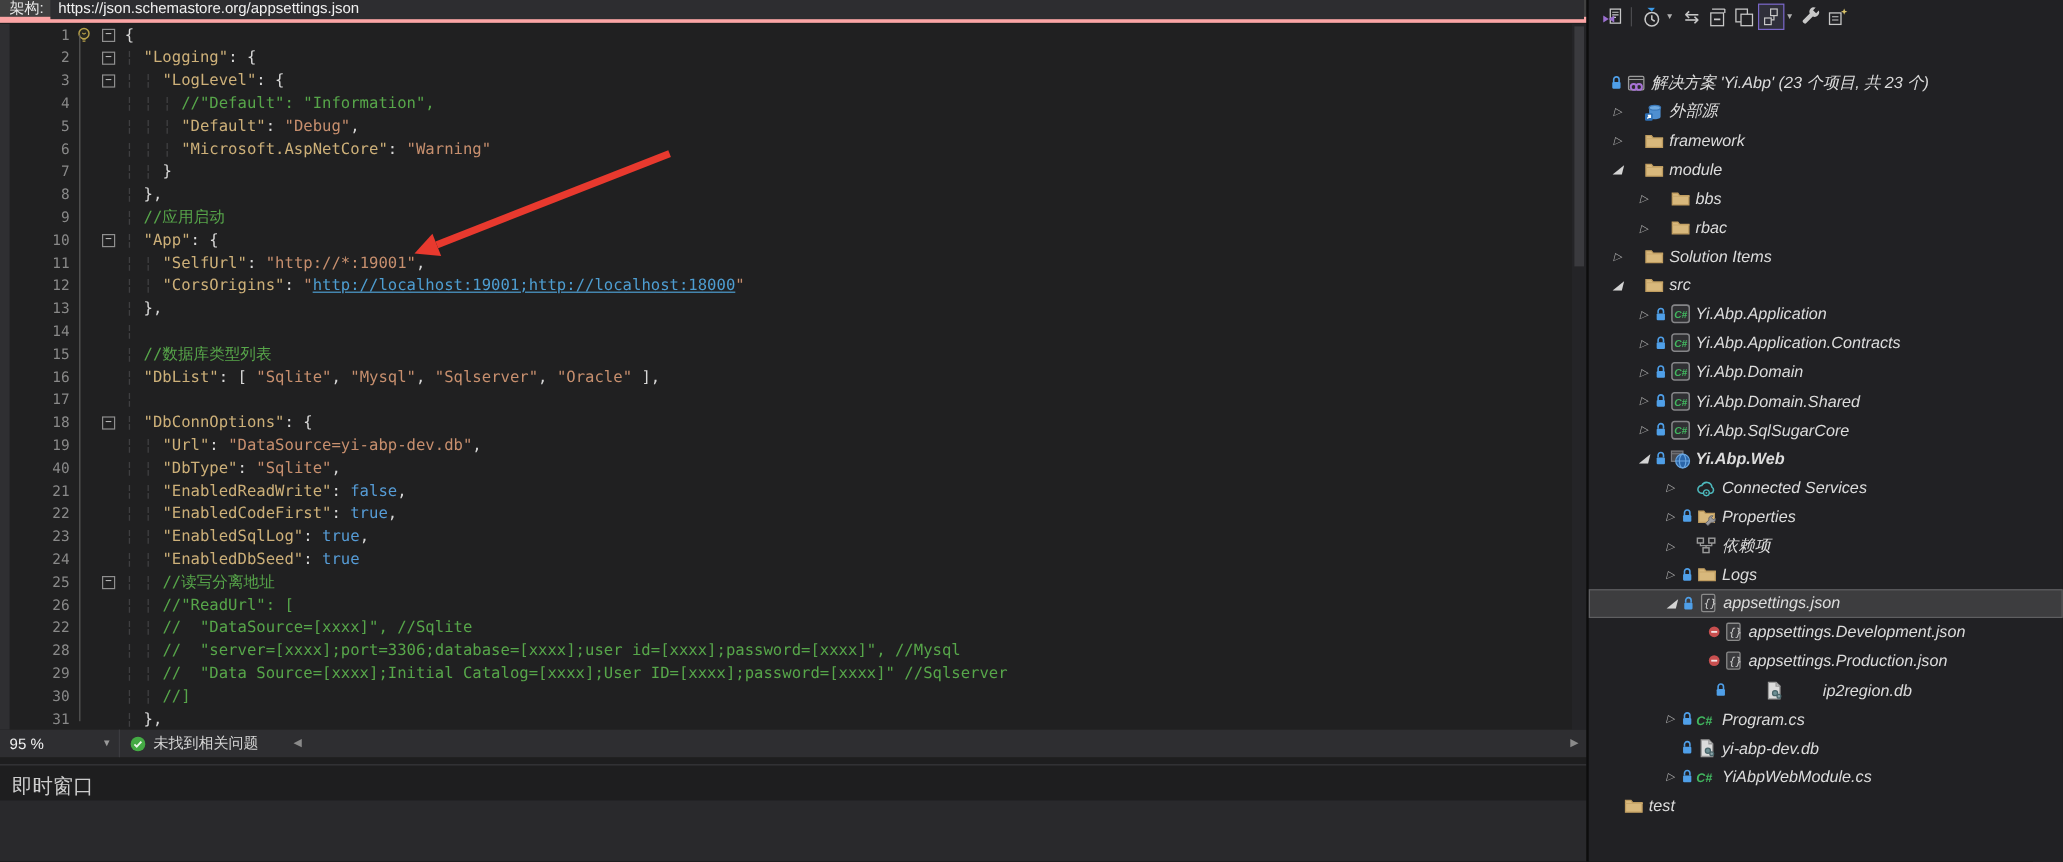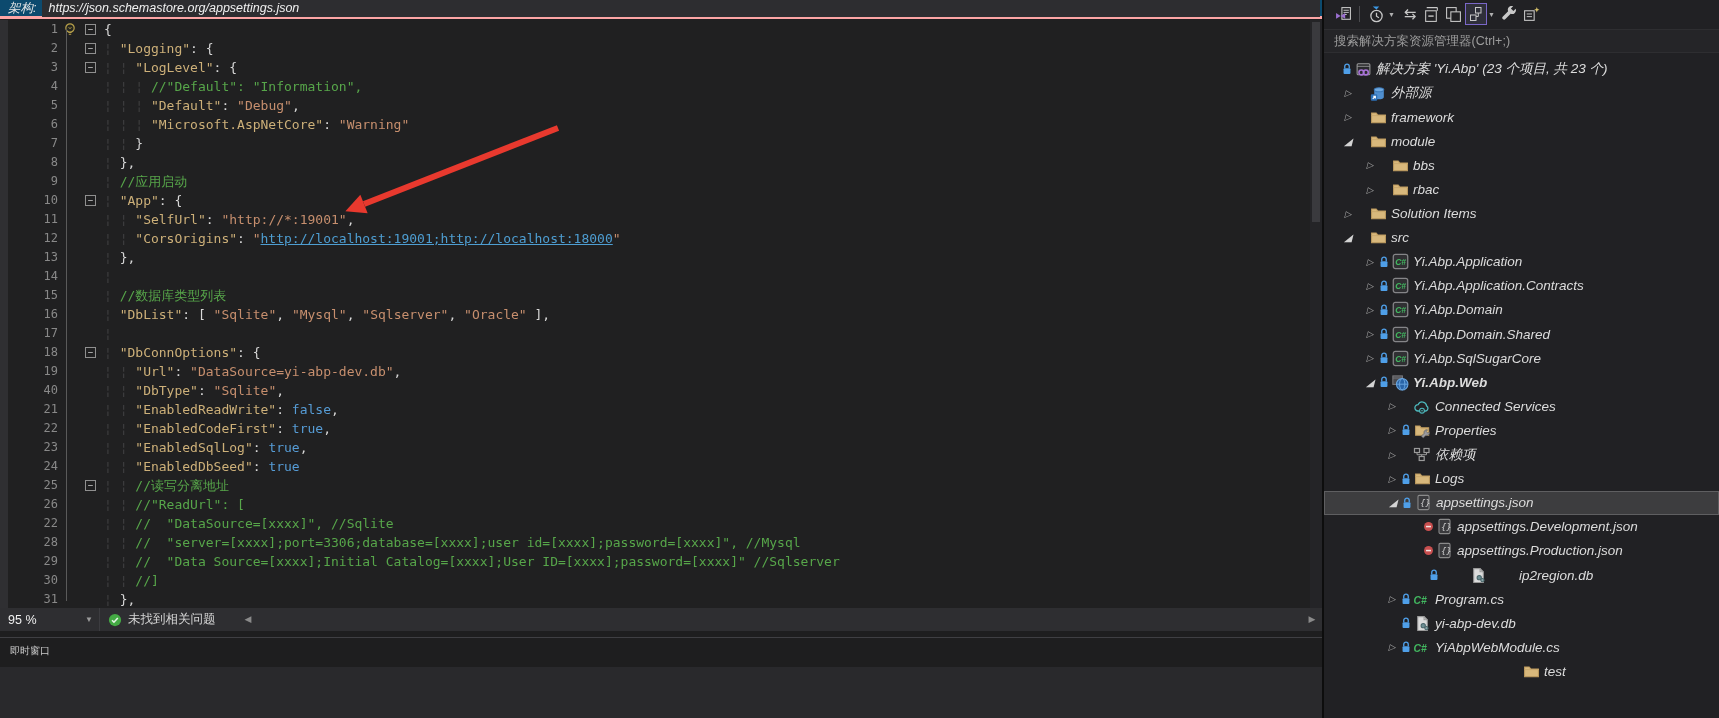--- a/index.html
+++ b/index.html
@@ -4,21 +4,21 @@
 <style>
   * { margin:0; padding:0; box-sizing:border-box; }
   html,body { width:1719px; height:718px; overflow:hidden; background:#1a1a1a;
               font-family:"Liberation Sans", sans-serif; }
   #root { position:relative; width:1719px; height:718px; background:#1e1e1f; }
 
   
   #editor-pane { position:absolute; left:0; top:0; width:1322px; height:718px; }
 
   #schema-bar { position:absolute; left:0; top:0; width:1322px; height:19px;
-                background:#0c4a6e; display:flex; align-items:center; border-bottom:3px solid #fca5a5;font-style:italic; }
+                background:#404040; display:flex; align-items:center; border-bottom:5px solid #fca5a5; }
   #schema-bar .lbl { color:#e8e8e8; font-size:12.5px; padding:0 6px 0 8px; }
   #schema-combo { flex:1; height:17px; background:#2d2d30; color:#f0f0f0; font-size:12.5px;
                   line-height:17px; padding-left:6px; margin-right:2px; }
 
   #editor-area { position:absolute; left:0; top:20px; width:1322px; height:588px; background:#202021; }
   #margin-strip { position:absolute; left:0; top:0; width:8px; height:588px; background:#2f2f32; }
   #vscroll { position:absolute; right:0; top:0; width:12px; height:588px; background:#242427; }
   #vscroll .thumb { position:absolute; left:2px; top:2px; width:8px; height:200px; background:#3a3a3e; }
 
   #code-lines { position:absolute; left:8px; top:0; width:1300px; }
@@ -47,21 +47,21 @@
                 font-size:12.5px; padding-left:8px; border-right:1px solid #3c3c40; }
   #zoom-combo .caret { margin-left:auto; margin-right:6px; color:#9a9a9a; font-size:8px; }
   #health { display:flex; align-items:center; margin-left:8px; }
   #health .msg { color:#d6d6d6; font-size:12.5px; margin-left:6px; }
   #hscroll { position:absolute; left:240px; right:0; top:0; height:23px; }
   #hscroll .arr { position:absolute; top:0; width:16px; height:23px; color:#8a8a8a; font-size:9px;
                   line-height:23px; text-align:center; }
 
   #imm-sep { position:absolute; left:0; top:637px; width:1322px; height:1px; background:#3f3f43; }
   #immediate { position:absolute; left:0; top:638px; width:1322px; height:80px; background:#1e1e1f; }
-  #immediate .title { color:#cccccc; font-size:10px; padding:6px 0 0 10px; height:28px; }
+  #immediate .title { color:#cccccc; font-size:17px; padding:6px 0 0 10px; height:28px; }
   #immediate .content { position:absolute; left:0; top:29px; width:1322px; height:51px; background:#29292c; }
 
   
   #panel-border { position:absolute; left:1322px; top:0; width:2px; height:718px; background:#0d0d0d; }
   #solution-explorer { position:absolute; left:1324px; top:0; width:395px; height:718px; background:#212124; }
 
   #se-toolbar { position:absolute; left:0; top:0; width:395px; height:28px; display:flex;
                 align-items:center; padding-left:8px; }
   .tbtn { width:22px; height:22px; display:flex; align-items:center; justify-content:center;
           color:#c8c8c8; position:relative; }
@@ -222,21 +222,20 @@
           </svg>
         </div>
         <div class="tbtn">
           <svg width="17" height="17" viewBox="0 0 16 16">
             <rect x="1.5" y="4.5" width="9" height="9" fill="none" stroke="#c8c8c8"></rect>
             <path d="M3.5 7.5h5M3.5 10h5" stroke="#c8c8c8" stroke-width="0.9"></path>
             <path d="M13 1l0.7 1.8L15.5 3.5l-1.8 0.7L13 6l-0.7-1.8L10.5 3.5l1.8-0.7z" fill="#d8c26a"></path>
           </svg>
         </div>
       </div>
-    <div id="se-search">搜索解决方案资源管理器(Ctrl+;)</div>
     <div id="se-tree">
         <div class="trow" style="padding-left: 2px;">
           <span class="exp"></span>
           <span class="aux">
             <svg width="12" height="14" viewBox="0 0 16 18">
               <path d="M5 8V5.4a3 3 0 0 1 6 0V8" fill="none" stroke="#4f9fe8" stroke-width="1.8"></path>
               <rect x="3.4" y="8" width="9.2" height="7.5" rx="1.2" fill="#4f9fe8"></rect>
             </svg>
           </span>
           <span class="ticon">
@@ -591,21 +590,21 @@
               <rect x="3.4" y="8" width="9.2" height="7.5" rx="1.2" fill="#4f9fe8"></rect>
             </svg>
           </span>
           <span class="ticon">
             <svg width="19" height="15" viewBox="0 0 19 15">
               <text x="0.5" y="12" font-size="11" font-weight="bold" fill="#42b860" font-family="Liberation Sans,sans-serif">C#</text>
             </svg>
           </span>
           <span class="tlabel">YiAbpWebModule.cs</span>
         </div>
-        <div class="trow" style="padding-left: 17px; justify-content: center;">
+        <div class="trow" style="">
           <span class="exp"></span>
           <span class="aux"></span>
           <span class="ticon">
             <svg width="17" height="17" viewBox="0 0 16 16">
               <path d="M1.5 13V3.8h4.3l1.4 1.8h7.3V13z" fill="#d8b87c" stroke="#bf9c5f"></path>
               <path d="M1.5 6.2h13.5" stroke="#c9a86c" stroke-width="0.8"></path>
             </svg>
           </span>
           <span class="tlabel">test</span>
         </div>

